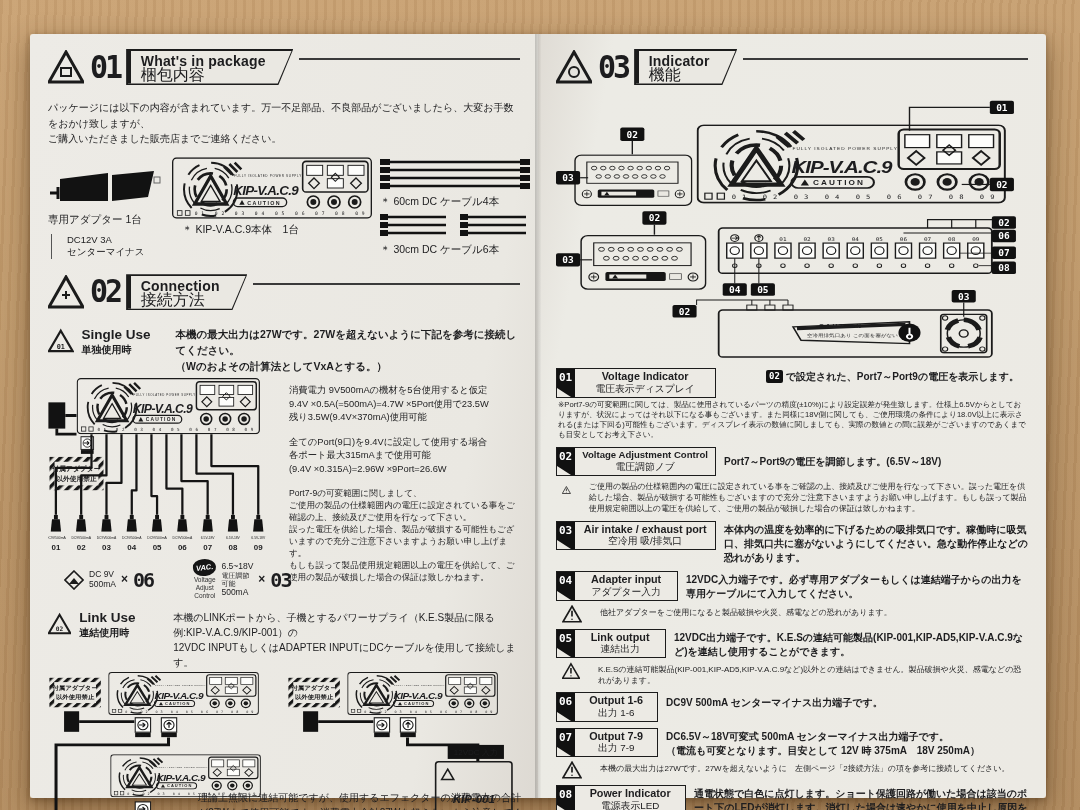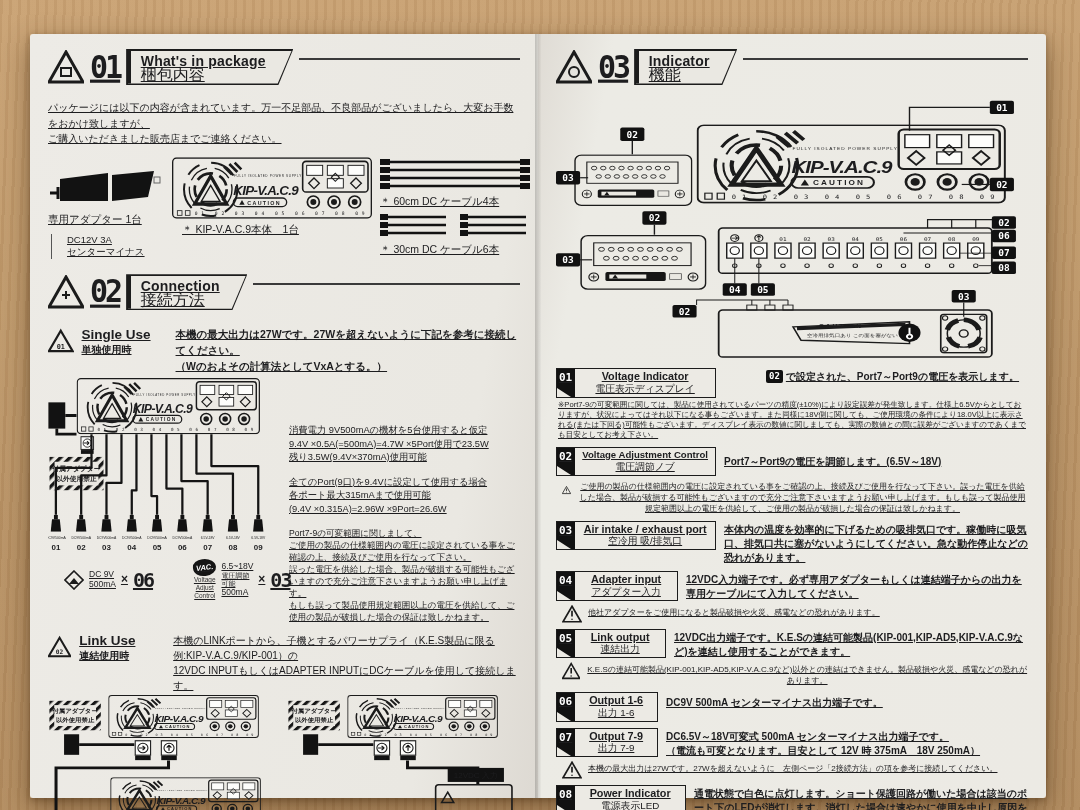--- a/index.html
+++ b/index.html
@@ -6,21 +6,21 @@
   body{
     width:1080px;height:810px;position:relative;overflow:hidden;
     font-family:"Liberation Sans","DejaVu Sans",sans-serif;color:#1d1d1f;
     background:linear-gradient(175deg,#c9a274 0%,#c09a6c 30%,#b99366 55%,#b08a5e 100%);
   }
   body::before{content:"";position:absolute;inset:0;
     background:repeating-linear-gradient(92deg,rgba(120,80,40,.07) 0 3px,rgba(255,235,200,.05) 3px 9px);
   }
   .booklet{position:absolute;left:30px;top:34px;width:1016px;height:764px;display:flex;
     box-shadow:0 10px 26px rgba(60,35,10,.45),0 2px 6px rgba(60,35,10,.35);}
-  .page{position:relative;width:508px;height:764px;box-sizing:border-box;padding:14px 18px;text-decoration:underline;}
+  .page{position:relative;width:508px;height:764px;box-sizing:border-box;padding:14px 18px;}
   .page-left{background:linear-gradient(100deg,#edebe6 0%,#eae8e2 80%,#ddd9d2 100%);border-radius:3px 0 0 3px;}
   .page-right{background:linear-gradient(100deg,#dfdbd4 0%,#ecebe5 12%,#eceae4 100%);border-radius:0 3px 3px 0;}
   .fold{position:absolute;left:505px;top:0;width:6px;height:764px;
     background:linear-gradient(90deg,rgba(0,0,0,.18),rgba(0,0,0,.02));}
 
   
   .sechdr{display:flex;align-items:flex-start;gap:6px;position:relative;height:46px;}
   .hdr-tri{flex:none;margin-top:2px;}
   .hdr-num{flex:none;font:900 30px/38px "DejaVu Sans Mono",monospace;letter-spacing:-3px;transform:scaleY(1.05);}
   .hdr-box{flex:none;background:#1c1c1c;clip-path:polygon(0 0,100% 0,calc(100% - 15px) 100%,0 100%);padding:1.6px;margin-top:1px;}
@@ -36,21 +36,21 @@
   .pkgrow{display:flex;margin-top:10px;gap:8px;}
   .pkglabel{font-size:10.5px;margin-top:4px;}
   .pkgsub{font-size:9.5px;line-height:1.35;border-left:1px solid #555;padding-left:15px;margin:7px 0 0 3px;}
 
   
   .subhdr{display:flex;gap:8px;margin-top:8px;}
   .sub-titles{flex:none;width:86px;}
   .sub-en{font-weight:bold;font-size:13.5px;line-height:15px;}
   .sub-ja{font-weight:bold;font-size:10px;line-height:15px;}
   .sub-desc{font-size:10.5px;font-weight:bold;line-height:1.5;}
-  .calcs{font-size:9.3px;line-height:1.45;margin-top:40px;}
+  .calcs{font-size:9.3px;line-height:1.45;}
   .calcblock{margin-bottom:11px;}
   .fineblock{font-size:8.6px;line-height:1.4;}
 
   .diag2{display:flex;gap:6px;margin-top:4px;}
   .legendrow{display:flex;align-items:center;gap:5px;font-size:8.5px;line-height:1.15;margin-left:16px;}
   .legend-count{font:900 20px/20px "DejaVu Sans Mono",monospace;letter-spacing:-2px;}
   .legend-x{font-weight:bold;font-size:12px;}
   .vaclogo{background:#151515;color:#fff;border-radius:45% 55% 50% 50%;font:italic 700 7.5px "Liberation Sans",sans-serif;
     padding:4px 3px;transform:rotate(-6deg);}
   .vacsub{font-size:6.5px;line-height:1.2;color:#333;}
@@ -63,21 +63,21 @@
   .fnrow{display:flex;gap:8px;align-items:flex-start;margin-top:6px;}
   .fnbox{flex:none;width:158px;border:1.6px solid #1c1c1c;background:#eceae4;display:flex;align-items:stretch;position:relative;}
   .fnchip{flex:none;background:#111;color:#fff;font:700 11px/13px "DejaVu Sans Mono",monospace;
     padding:2px 3px 12px 2px;position:relative;}
   .fnchip::after{content:"";position:absolute;left:0;bottom:0;border-left:14px solid #eceae4;border-top:9px solid transparent;}
   .fntitles{flex:1;text-align:center;padding:1px 2px 2px;}
   .fn-en{font-weight:bold;font-size:10.8px;line-height:12.5px;}
   .fn-ja{font-size:9.8px;line-height:12px;}
   .fndesc{font-size:10px;line-height:1.42;padding-top:2px;}
   .fnfine{font-size:7.6px;line-height:1.35;margin:2px 0 0 2px;}
-  .warnline{display:flex;gap:6px;align-items:flex-start;margin:3px 0 0 6px;text-align:center;}
+  .warnline{display:flex;gap:18px;align-items:flex-start;margin:3px 0 0 6px;}
   .warnline .wtxt{font-size:8px;line-height:1.4;padding-top:2px;}
   .inlinechip{display:inline-block;background:#111;color:#fff;font:700 9px/11px "DejaVu Sans Mono",monospace;
     padding:1px 3px;border-radius:2px;vertical-align:1px;margin-right:3px;}
 
   svg{display:block;}
   svg text{font-family:"Liberation Sans","DejaVu Sans",sans-serif;fill:#1d1d1f;}
   svg text.mono{font-family:"DejaVu Sans Mono",monospace;}
   svg text.chipTxt{font:700 9.5px "DejaVu Sans Mono",monospace;fill:#fff;text-anchor:middle;}
 </style>
 </head>

